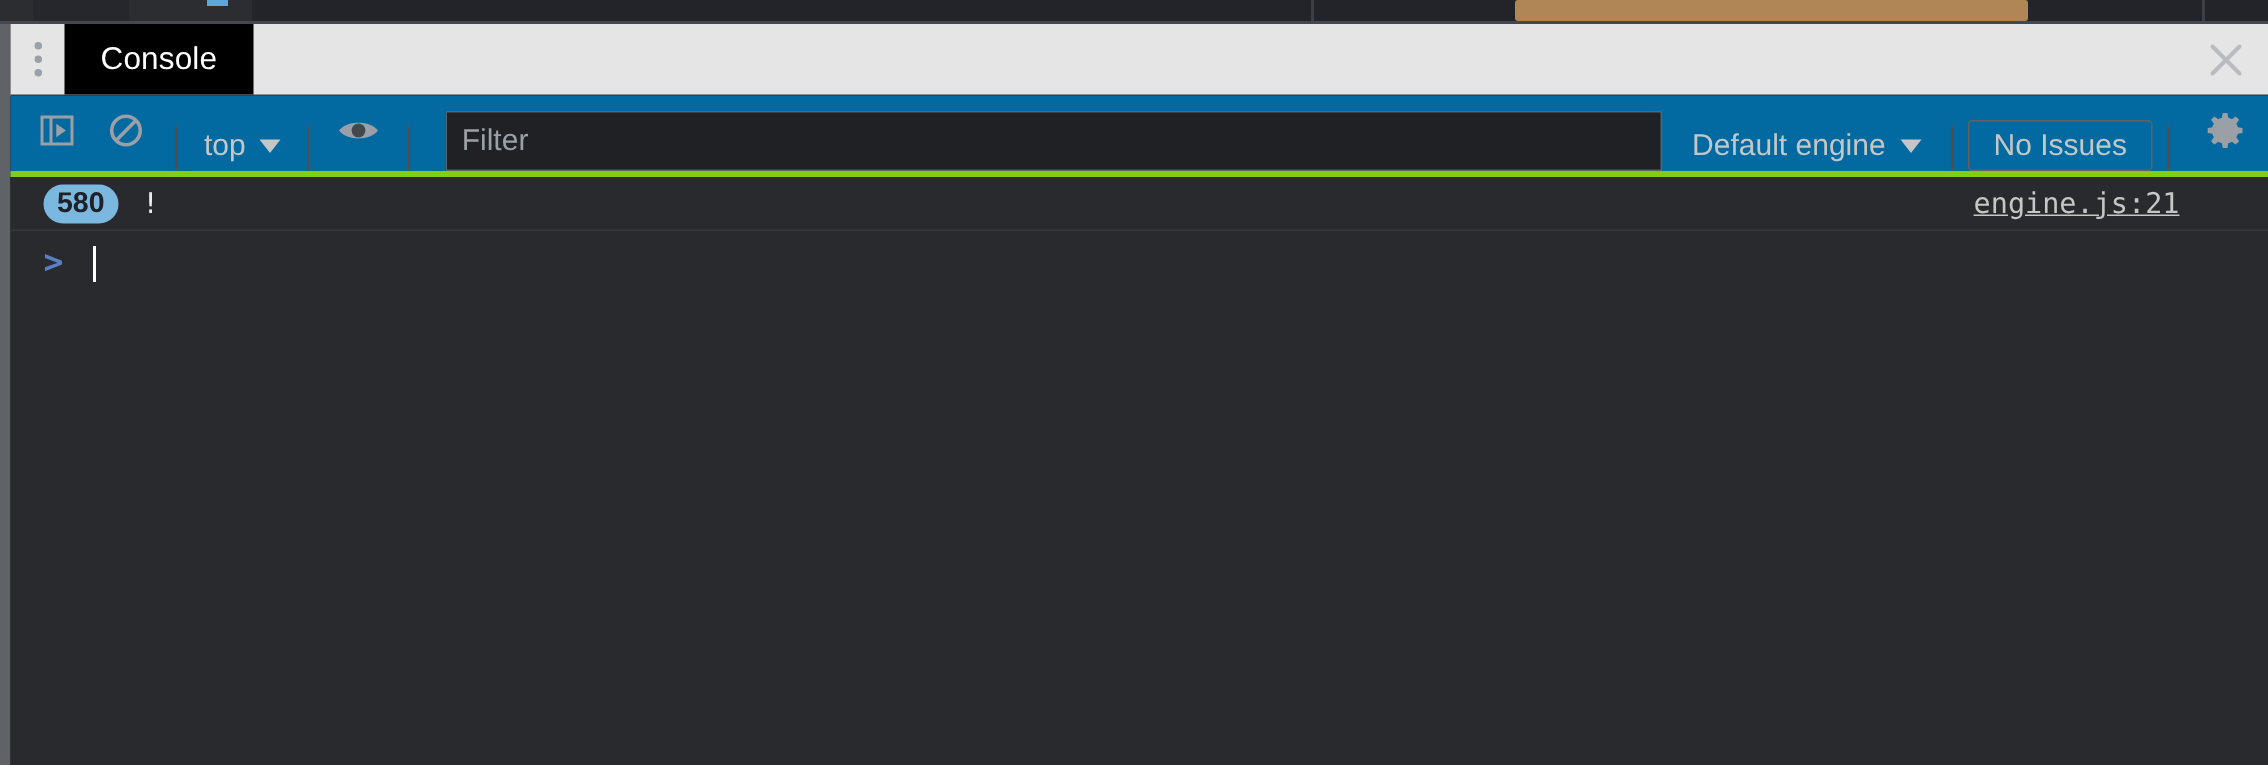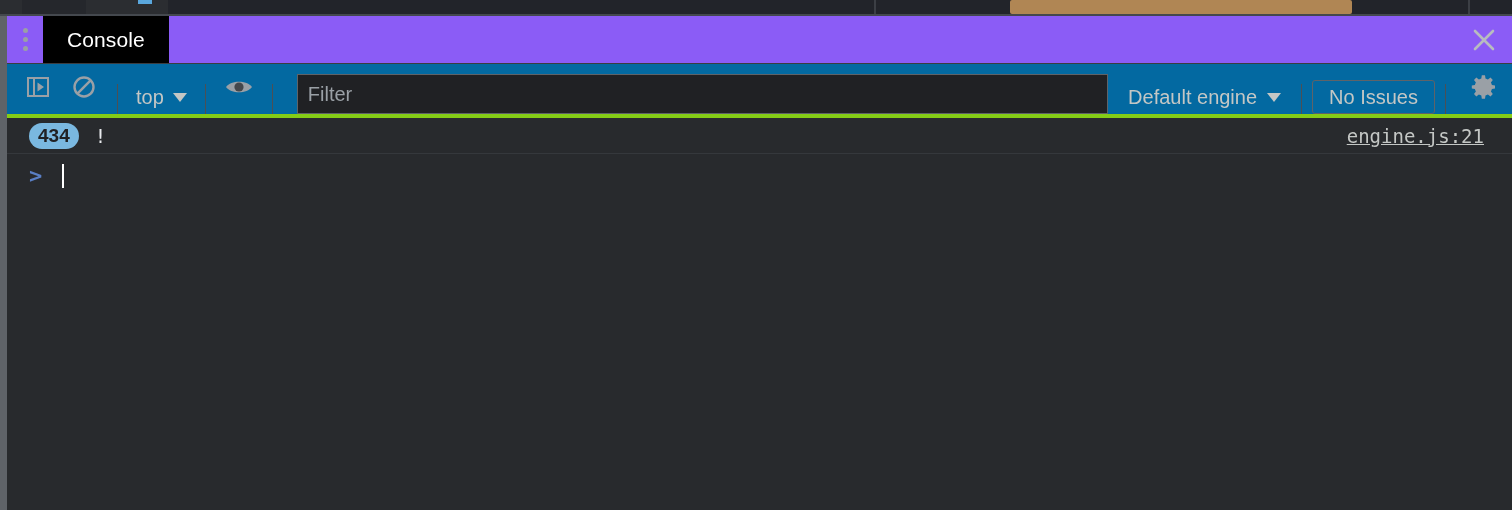--- a/index.html
+++ b/index.html
@@ -62,21 +62,21 @@
     position: absolute;
     left: 7px; top: 0;
     width: 1505px; height: 494px;
     background: #282a2d;
   }
 
   
   .tabstrip {
     position: relative;
     height: 47px;
-    background: #8b5cf6;
+    background: #e5e5e5;
     border-bottom: 1px solid #3a3d41;
     display: flex;
     align-items: center;
   }
   .more-tabs-button {
     width: 36px;
     height: 47px;
     display: flex;
     flex-direction: column;
     align-items: center;
@@ -231,21 +231,21 @@
     cursor: pointer;
   }
   .message-text {
     margin-left: 16px;
     color: #e8eaed;
     font-family: "DejaVu Sans Mono", monospace;
     font-size: 19px;
   }
   .row-spacer { flex: 1; }
   .source-link {
-    margin-right: 28px;
+    margin-right: 59px;
     color: #c4c7c5;
     font-family: "DejaVu Sans Mono", monospace;
     font-size: 19px;
     text-decoration: underline;
     cursor: pointer;
   }
   .prompt-row {
     position: relative;
     height: 44px;
     display: flex;
@@ -369,21 +369,21 @@
           <path fill="#9aa0a6" d="M15 10.2a4.8 4.8 0 1 0 0 9.6 4.8 4.8 0 0 0 0-9.6zm0 7.3a2.5 2.5 0 1 1 0-5 2.5 2.5 0 0 1 0 5z"></path>
           <path fill="#9aa0a6" d="M26 16.6v-3.2l-3.1-.5a8.3 8.3 0 0 0-1-2.4l1.9-2.6-2.3-2.3-2.6 1.9a8.3 8.3 0 0 0-2.4-1L16 3.3h-3.2l-.5 3.2a8.3 8.3 0 0 0-2.4 1L7.3 5.6 5 7.9l1.9 2.6a8.3 8.3 0 0 0-1 2.4l-3.1.5v3.2l3.1.5a8.3 8.3 0 0 0 1 2.4L5 22.1l2.3 2.3 2.6-1.9a8.3 8.3 0 0 0 2.4 1l.5 3.2H16l.5-3.2a8.3 8.3 0 0 0 2.4-1l2.6 1.9 2.3-2.3-1.9-2.6a8.3 8.3 0 0 0 1-2.4l3.1-.5z"></path>
         </svg>
       </div>
 
     </div>
 
     <div class="console-body">
 
       <div class="console-row">
-        <div class="count-badge">434</div>
+        <div class="count-badge">580</div>
         <div class="message-text">!</div>
         <div class="row-spacer"></div>
         <div class="source-link">engine.js:21</div>
       </div>
 
       <div class="prompt-row">
         <span class="prompt-chevron">&gt;</span>
         <span class="prompt-caret"></span>
         <input class="prompt-input" type="text" value="" style="">
       </div>

